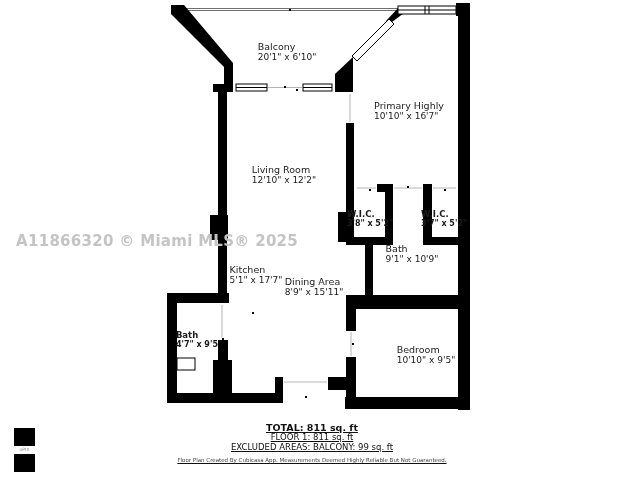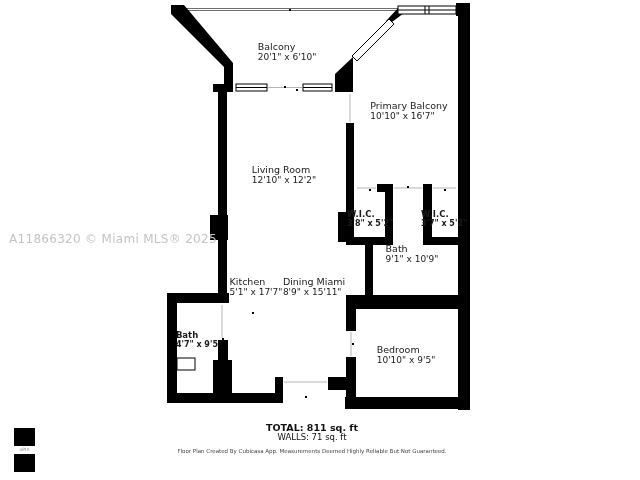--- a/index.html
+++ b/index.html
@@ -11,26 +11,26 @@
   #plan-svg{position:absolute;left:0;top:0;}
   .room-label{
     position:absolute;transform:translate(-50%,0);
     text-align:left;white-space:nowrap;
     font-size:9.5px;line-height:11px;color:#1b1b1b;
   }
   .room-label .dims{font-size:9px;}
   .room-label.small{font-size:8.5px;line-height:10px;font-weight:bold;}
   .room-label.small .dims{font-size:8px;}
   .watermark{
-    position:absolute;left:9px;top:232px;
-    font-size:12px;color:#c4c4c4;letter-spacing:.3px;
+    position:absolute;left:16px;top:232px;
+    font-size:15px;color:#c4c4c4;letter-spacing:.3px;font-weight:bold;
   }
   .summary{
     position:absolute;left:0;right:16px;top:422px;
-    text-align:center;color:#111;
+    text-align:center;color:#111;text-decoration:underline;
   }
   .summary .total{font-weight:bold;font-size:9.5px;line-height:11px;}
   .summary .line{font-size:8.5px;line-height:9.5px;}
   .summary .disclaimer{font-size:5.5px;line-height:7px;margin-top:5px;color:#444;}
   .brand{position:absolute;left:14px;top:428px;width:21px;}
   .brand .block{width:21px;height:18px;background:#000;}
   .brand .mid{height:8px;font-size:4.5px;line-height:8px;color:#8a8a8a;text-align:center;overflow:hidden;}
 </style>
 </head>
 <body>
@@ -116,61 +116,62 @@
     <rect x="462" y="343" width="2" height="2"></rect>
     <rect x="414" y="299" width="2" height="2"></rect>
   </g>
 </svg>
 
 <div class="room-label" style="left:287px;top:41px;">
   <div>Balcony</div>
   <div class="dims">20'1" x 6'10"</div>
 </div>
 <div class="room-label" style="left:409px;top:100px;">
-  <div>Primary Balcony</div>
+  <div>Primary Highly</div>
   <div class="dims">10'10" x 16'7"</div>
 </div>
 <div class="room-label" style="left:284px;top:164px;">
   <div>Living Room</div>
   <div class="dims">12'10" x 12'2"</div>
 </div>
 <div class="room-label small" style="left:370px;top:209px;">
   <div>W.I.C.</div>
   <div class="dims">3'8" x 5'2"</div>
 </div>
 <div class="room-label small" style="left:444px;top:209px;">
   <div>W.I.C.</div>
   <div class="dims">3'7" x 5'2"</div>
 </div>
 <div class="room-label" style="left:412px;top:243px;">
   <div>Bath</div>
   <div class="dims">9'1" x 10'9"</div>
 </div>
-<div class="room-label" style="left:256px;top:276px;">
+<div class="room-label" style="left:256px;top:264px;">
   <div>Kitchen</div>
   <div class="dims">5'1" x 17'7"</div>
 </div>
 <div class="room-label" style="left:314px;top:276px;">
-  <div>Dining Miami</div>
+  <div>Dining Area</div>
   <div class="dims">8'9" x 15'11"</div>
 </div>
 <div class="room-label small" style="left:199px;top:330px;">
   <div>Bath</div>
   <div class="dims">4'7" x 9'5"</div>
 </div>
-<div class="room-label" style="left:406px;top:344px;">
+<div class="room-label" style="left:426px;top:344px;">
   <div>Bedroom</div>
   <div class="dims">10'10" x 9'5"</div>
 </div>
 
 <div class="watermark">A11866320 © Miami MLS® 2025</div>
 
 <div class="summary">
   <div class="total">TOTAL: 811 sq. ft</div>
-  <div class="line">WALLS: 71 sq. ft</div>
+  <div class="line">FLOOR 1: 811 sq. ft</div>
+  <div class="line">EXCLUDED AREAS: BALCONY: 99 sq. ft</div>
   <div class="disclaimer">Floor Plan Created By Cubicasa App. Measurements Deemed Highly Reliable But Not Guaranteed.</div>
 </div>
 
 <div class="brand">
   <div class="block"></div>
   <div class="mid">⌂PIX</div>
   <div class="block"></div>
 </div>
 
 </body></html>

